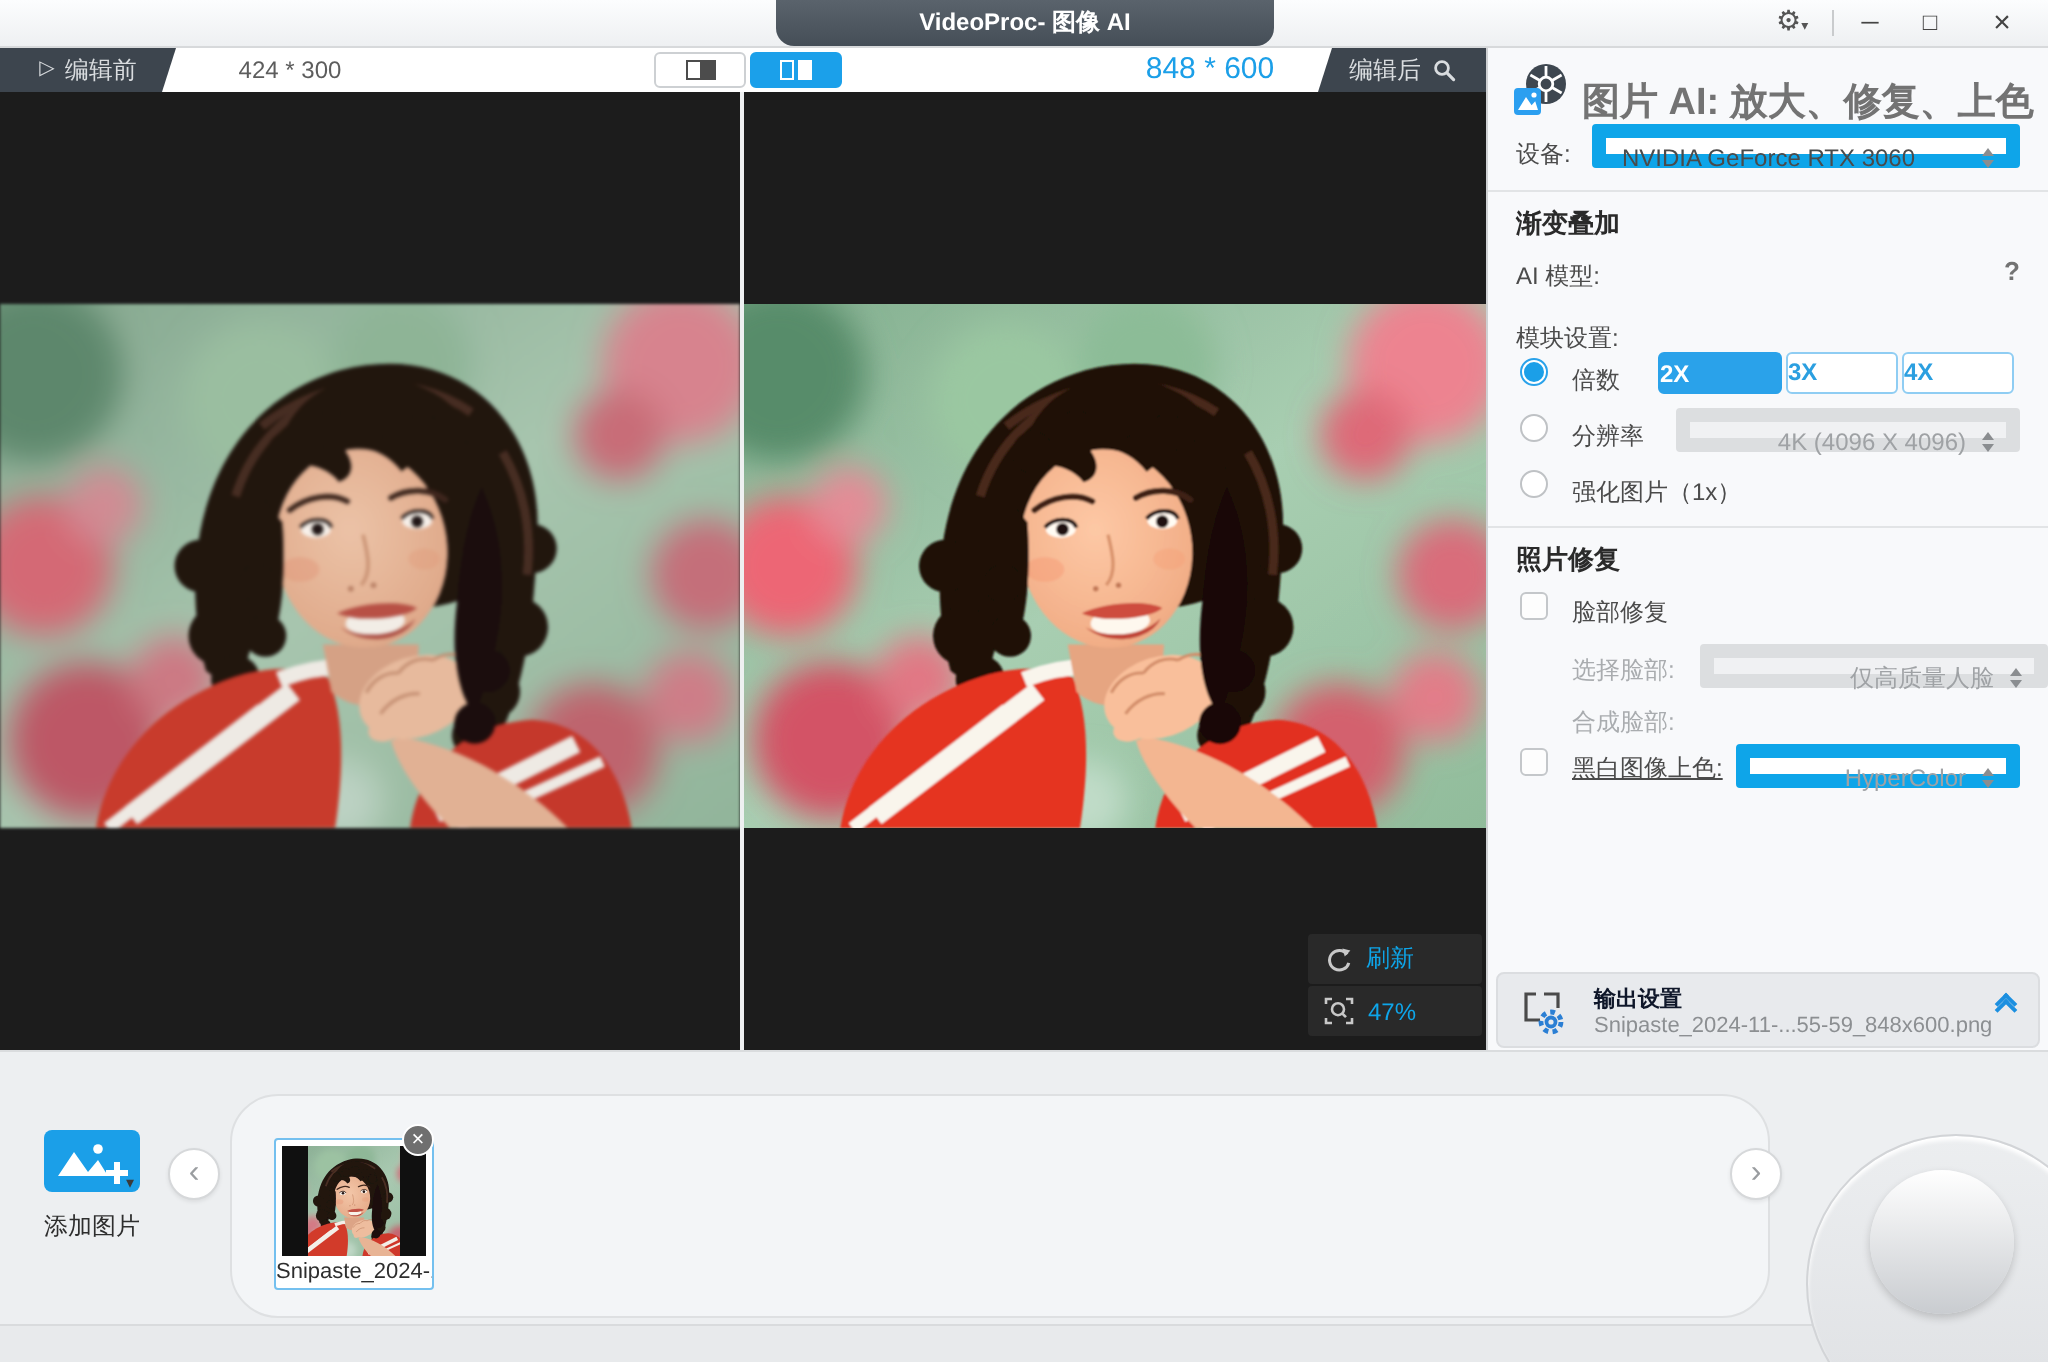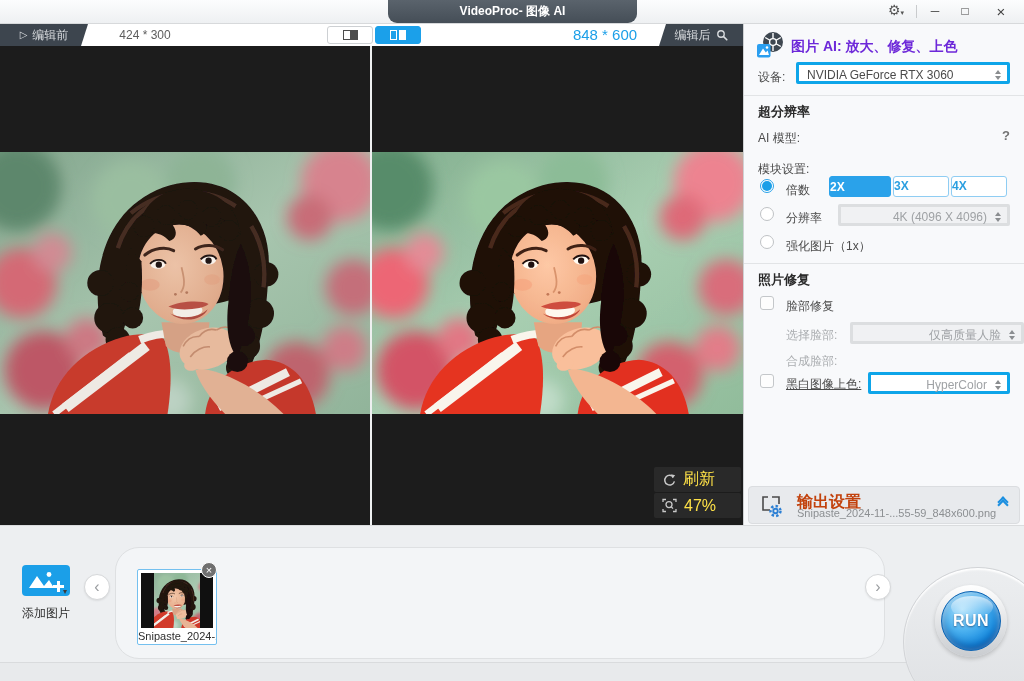--- a/index.html
+++ b/index.html
@@ -46,30 +46,30 @@
   
   .pane { position:absolute; top:46px; height:479px; background:#1c1c1c; }
   .pane-left { left:0; width:370px; }
   .pane-divider { position:absolute; left:370px; top:46px; width:2px; height:479px; background:#eef0f1; }
   .pane-right { left:372px; width:371px; }
   .photo { position:absolute; left:0; top:106px; width:100%; height:262px; display:block; }
   .photo.before { filter:blur(.7px) saturate(.95) brightness(.98); }
   .photo.after  { filter:saturate(1.12) contrast(1.05); }
   .overlay { position:absolute; right:2px; top:421px; width:87px; }
   .ov-row { height:25px; background:rgba(42,42,42,.93); margin-bottom:1px; display:flex;
-            align-items:center; gap:7px; padding-left:8px; color:#fde047; font-size:16px; border-radius:2px; }
+            align-items:center; gap:7px; padding-left:8px; color:#0ea5e9; font-size:12px; border-radius:2px; }
 
   
   .main-side-divider { position:absolute; left:743px; top:24px; width:1px; height:501px; background:#cfd1d3; }
   .sidebar { position:absolute; left:744px; top:24px; width:280px; height:501px; background:#f8f9fb; }
   .sb-logo { position:absolute; left:13px; top:7px; }
-  .sb-title { position:absolute; left:47px; top:14px; font-size:14px; font-weight:bold; color:#6d28d9; }
+  .sb-title { position:absolute; left:47px; top:14px; font-size:19px; font-weight:bold; color:#737373; }
   .lab { position:absolute; font-size:12px; color:#4b4b4b; white-space:nowrap; }
   .lab.dis { color:#a9acaf; }
-  .select { position:absolute; height:22px; background:#fff; border:3px solid #0ea5e9;
+  .select { position:absolute; height:22px; background:#fff; border:7px solid #0ea5e9;
             border-radius:2px; font-size:12px; color:#4a4a4a; }
   .select .val { position:absolute; left:8px; right:20px; top:0; line-height:20px;
                  white-space:nowrap; overflow:hidden; }
   .select.disabled { background:#f0f1f3; border-color:#dcdee0; }
   .select.disabled .val, .select.ghost .val { color:#9fa2a5;text-align:right; }
   .stepper { position:absolute; right:6px; top:5px; display:flex; flex-direction:column; gap:2px; }
   .tri-up { width:0; height:0; border-left:3.5px solid transparent; border-right:3.5px solid transparent;
             border-bottom:4px solid #8a8d90; }
   .tri-down { width:0; height:0; border-left:3.5px solid transparent; border-right:3.5px solid transparent;
               border-top:4px solid #8a8d90; }
@@ -83,21 +83,21 @@
   .radio.sel { border-color:#2aa2ea; }
   .radio.sel::after { content:''; position:absolute; left:1px; top:1px; width:10px; height:10px;
                       border-radius:50%; background:#1b9fe8; }
   .checkbox { position:absolute; width:14px; height:14px; border:1px solid #c4c7ca; border-radius:3px;
               background:#fdfdfd; }
   .sbtn { position:absolute; top:152px; height:21px; border-radius:3px; font-size:12px; font-weight:bold;
           text-align:left; line-height:19px; border:1px solid #8fcdf3; background:#fff; color:#2b9fe0; }
   .sbtn.active { background:#2aa2ea; color:#fff; border-color:#2aa2ea; line-height:21px; }
   .output-card { position:absolute; left:4px; top:462px; width:272px; height:38px; background:#e8eaed;
                  border:1px solid #dbdde0; border-radius:4px; }
-  .out-title { position:absolute; left:48px; top:5px; font-size:16px; font-weight:bold; color:#c2410c; }
+  .out-title { position:absolute; left:48px; top:5px; font-size:11px; font-weight:bold; color:#0f172a; }
   .out-file { position:absolute; left:48px; top:20px; font-size:11px; color:#8c8f92; white-space:nowrap; }
   .out-icon { position:absolute; left:10px; top:7px; }
   .out-chevs { position:absolute; right:12px; top:11px; }
   .chev-up { display:block; width:8px; height:8px; border-top:2px solid #1b8fe0;
              border-right:2px solid #1b8fe0; transform:rotate(-45deg); }
   .chev-up + .chev-up { margin-top:-5px; }
 
   
   .bottombar { position:absolute; left:0; top:525px; width:1024px; height:156px; background:#edeff1;
                border-top:1px solid #dadcde; }
@@ -235,21 +235,21 @@
     <span class="lab" style="left:14px; top:45px;">设备:</span>
     <div class="select" style="left:52px; top:38px; width:214px;">
       <span class="val">NVIDIA GeForce RTX 3060</span>
       <span class="stepper">
           <i class="tri-up"></i>
           <i class="tri-down"></i>
         </span>
     </div>
 
     <div class="sb-sep" style="top:71px;"></div>
-    <span class="sec" style="top:79px;">超分辨率</span>
+    <span class="sec" style="top:79px;">渐变叠加</span>
 
     <span class="lab" style="left:14px; top:106px;">AI 模型:</span>
     <span class="help">?</span>
 
     <span class="lab" style="left:14px; top:137px;">模块设置:</span>
 
     <span class="radio sel" style="left:16px; top:155px;"></span>
     <span class="lab" style="left:42px; top:158px;">倍数</span>
     <button class="sbtn active" style="left:85px; width:62px;">2X</button>
     <button class="sbtn" style="left:149px; width:56px;">3X</button>
@@ -336,21 +336,20 @@
           </svg>
       </div>
       <span class="thumb-cap">Snipaste_2024-1</span>
       <button class="thumb-close">×</button>
     </div>
 
     <button class="nav-btn nav-next">›</button>
 
     <div class="run-bump"></div>
     <div class="run-bezel"></div>
-    <button class="run-btn">RUN</button>
   </div>
 
   <svg class="hiddendefs" aria-hidden="true">
     <defs>
       <linearGradient id="pgrad" x1="0" y1="0" x2="1" y2="1">
         <stop offset="0" stop-color="#86ab90"></stop>
           <stop offset=".5" stop-color="#a9c9b1"></stop>
           <stop offset="1" stop-color="#93b89c"></stop>
       </linearGradient>
       <radialGradient id="skin" cx=".45" cy=".4" r=".8">

